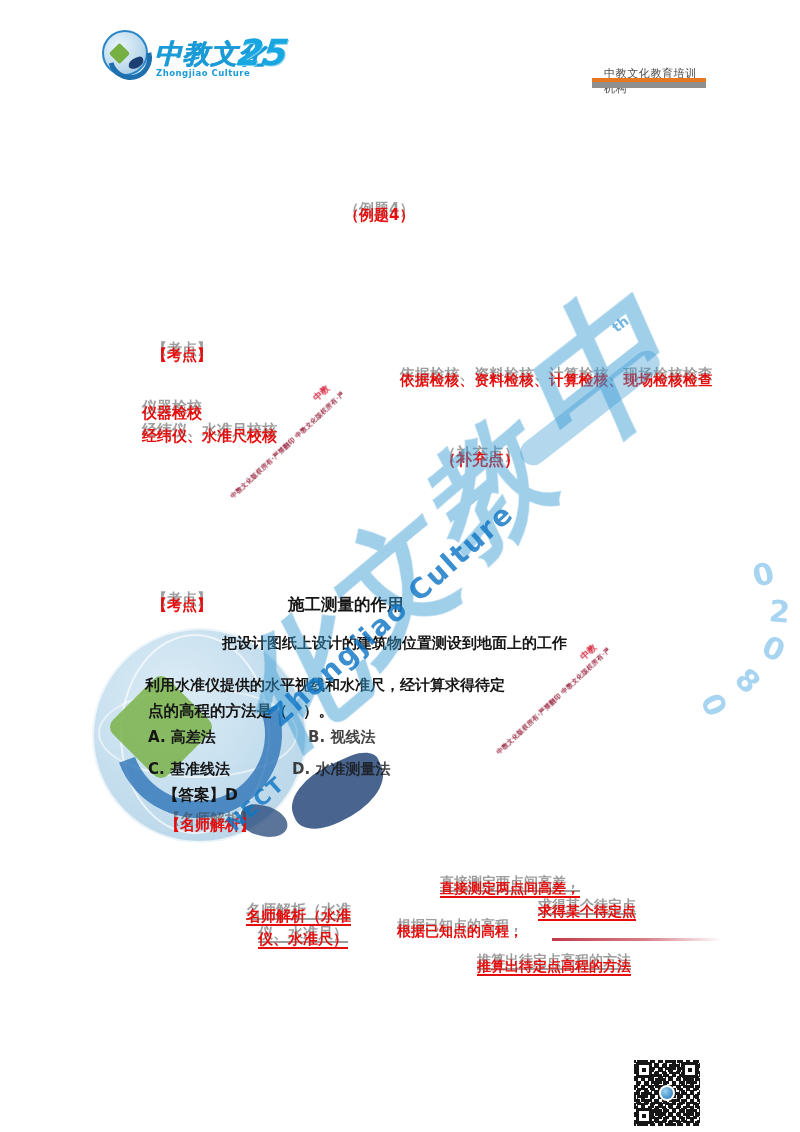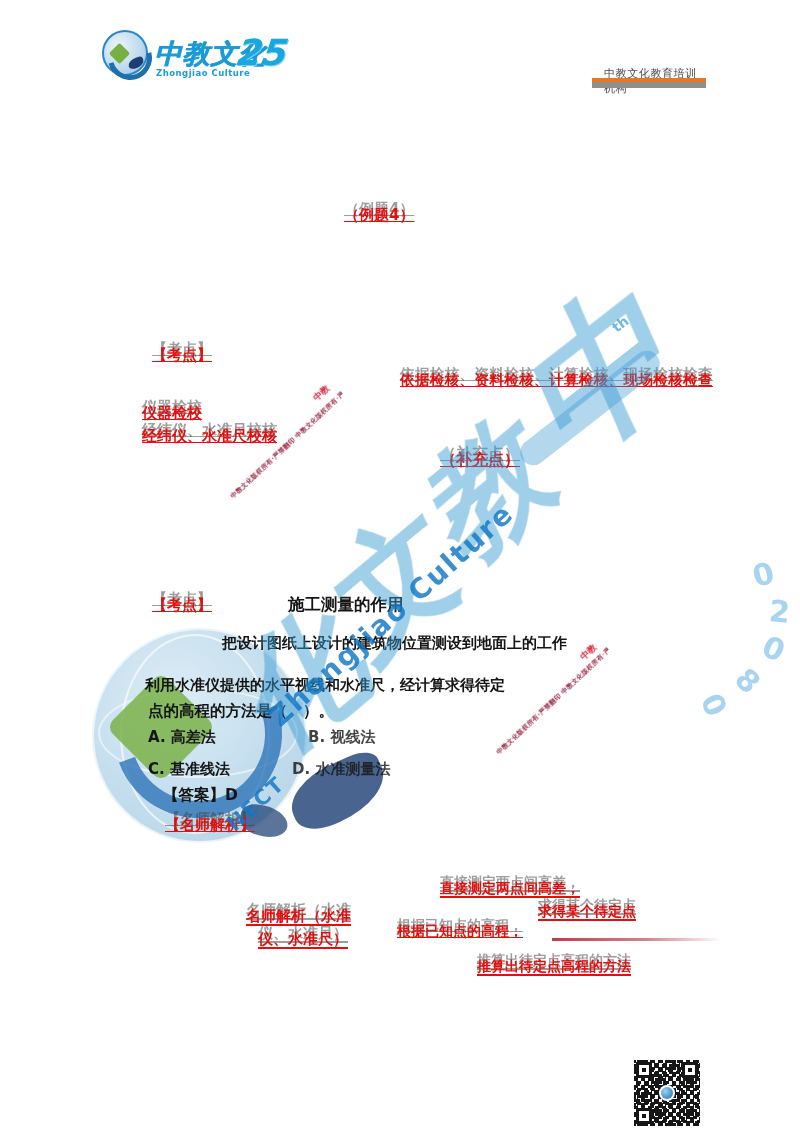--- a/index.html
+++ b/index.html
@@ -23,21 +23,21 @@
     background:radial-gradient(circle at 35% 35%, #eaf5fc 0%, #bcd9ec 60%, #8fbcd9 100%);
     border:2px solid #2b86c8;box-sizing:border-box;}
   .mglobe .md{position:absolute;left:8px;top:14px;width:15px;height:15px;
     background:#76B042;transform:rotate(45deg);border-radius:2px;}
   .mglobe .ma{position:absolute;left:4px;top:4px;width:34px;height:34px;border-radius:50%;
     border:5px solid transparent;border-top-color:#1d6fae;border-right-color:#1d6fae;
     transform:rotate(120deg);}
   .mglobe .ml{position:absolute;left:24px;top:26px;width:16px;height:10px;
     background:#1c3e73;border-radius:60% 30% 60% 40%;transform:rotate(-20deg);}
   
-  .red{color:#E60D0D;font-weight:bold;text-shadow:0 -6px 0 rgba(60,60,60,.5);white-space:nowrap;text-decoration:underline;}
+  .red{color:#E60D0D;font-weight:bold;text-shadow:0 -6px 0 rgba(60,60,60,.5);white-space:nowrap;}
   .red14{font-size:14px;} .red15{font-size:15px;} .red16{font-size:16px;text-align:right;}
   .blk{color:#151515;font-weight:600;white-space:nowrap;text-align:center;}
   .uline{text-decoration:underline;text-underline-offset:3px;text-decoration-thickness:2px;}
   .obscured{opacity:.8;filter:blur(.6px);}
   .blank-line{height:3px;background:linear-gradient(90deg,#c23a4a 0%,rgba(194,58,74,.65) 55%,rgba(194,58,74,0) 100%);}
   
   .wm{pointer-events:none;}
   .wm-char{font-weight:bold;font-style:italic;color:rgba(54,152,210,.47);line-height:1;
     filter:blur(.4px);}
   .wm-swoosh{background:rgba(54,152,210,.38);border-radius:14px;}

